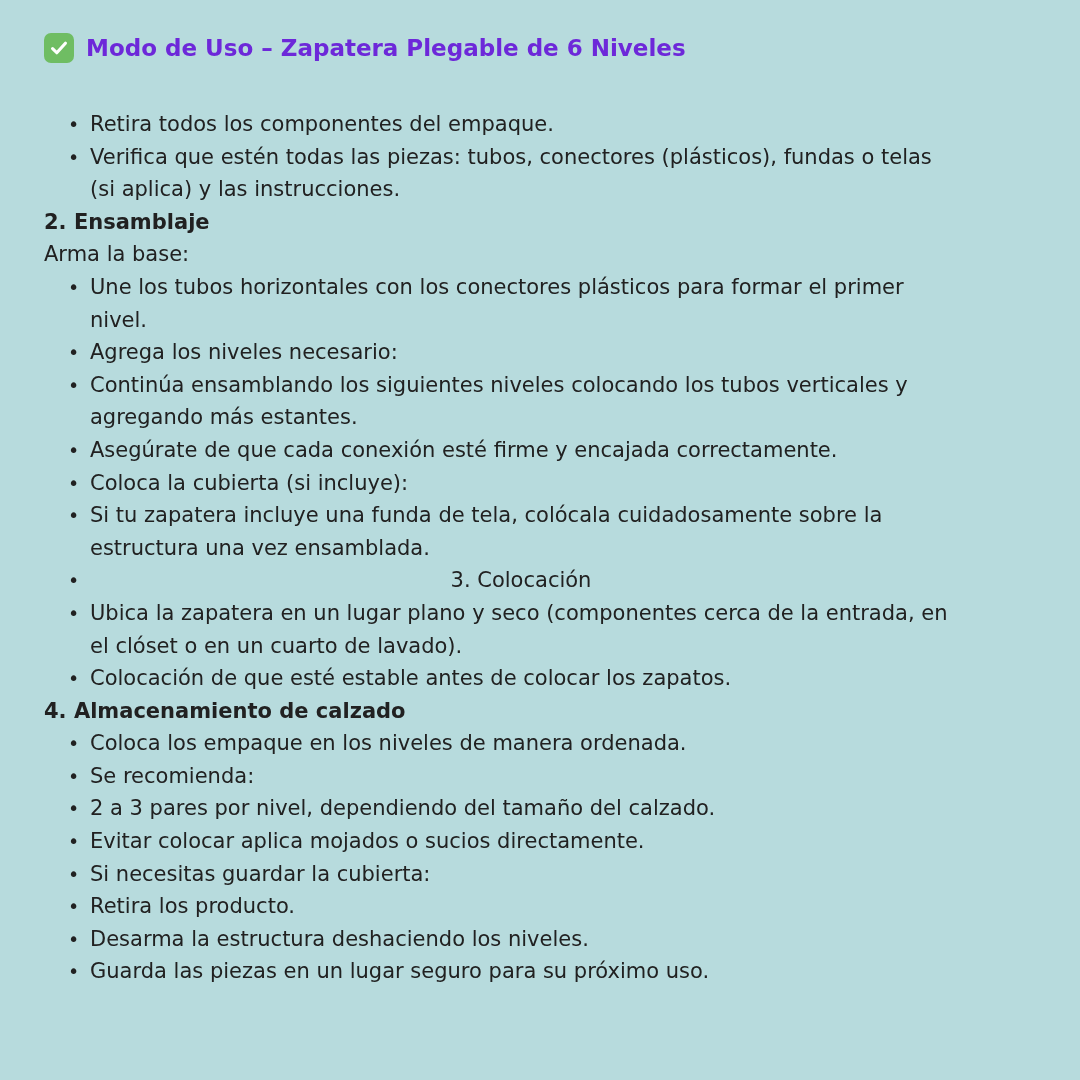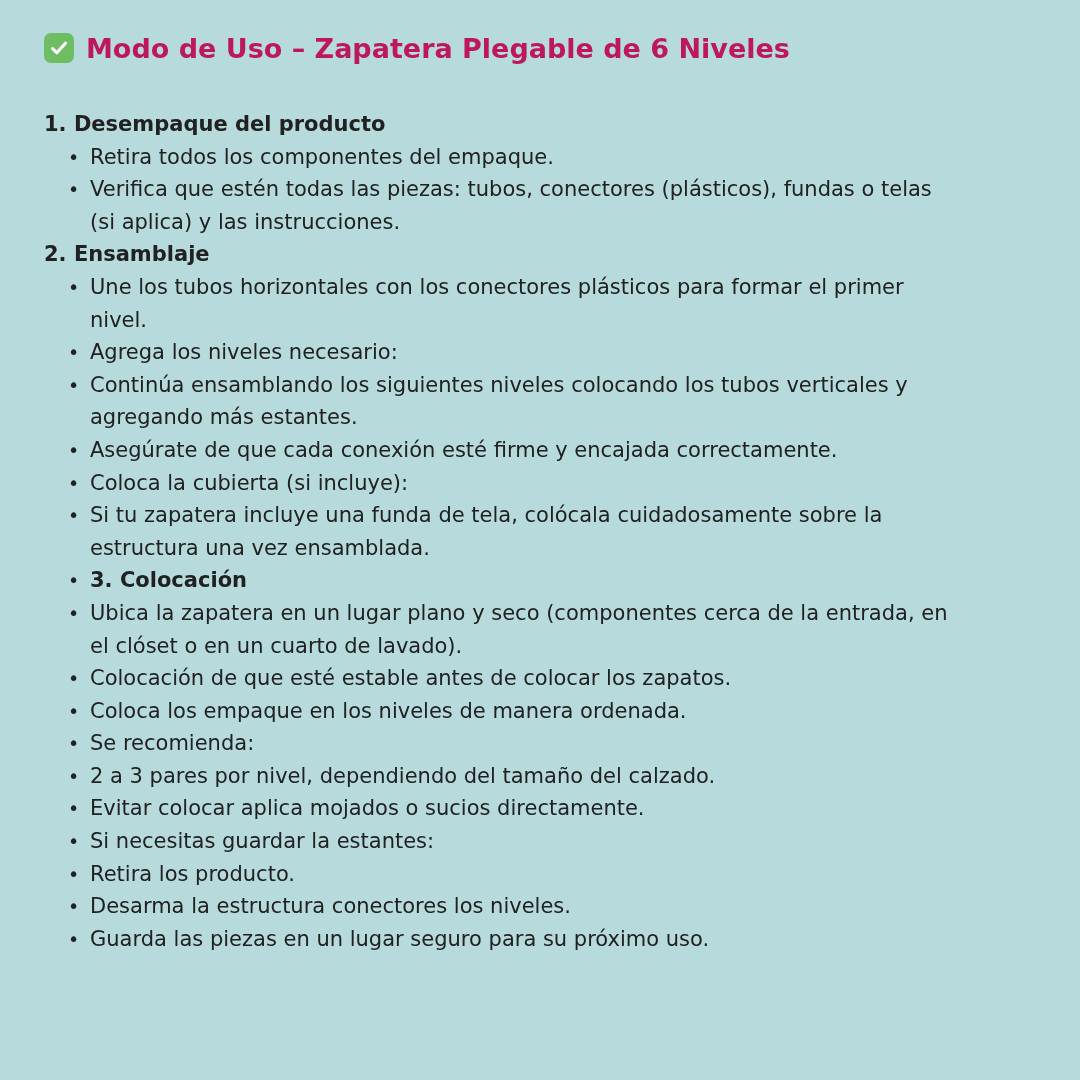--- a/index.html
+++ b/index.html
@@ -36,25 +36,25 @@
     align-items: center;
     justify-content: center;
     flex: 0 0 auto;
   }
   .check-icon svg {
     width: 22px;
     height: 22px;
     display: block;
   }
   .page-title {
-    font-size: 27px;
+    font-size: 23px;
     font-weight: bold;
     letter-spacing: 0px;
     white-space: nowrap;
-    color: #be185d;
+    color: #6d28d9;
   }
   .content {
     margin-top: 42px;
     width: 908px;
     font-size: 21px;
     line-height: 32.6px;
   }
   .sec-heading {
     font-weight: bold;
   }
@@ -67,50 +67,51 @@
   }
   .bullet-row .dot {
     flex: 0 0 22px;
     width: 22px;
     font-size: 19px;
   }
   .bullet-row .btext {
     flex: 1 1 auto;
   }
   .bullet-row.bold .btext {
-    font-weight: bold;
+    font-weight: normal;
+    text-align: center;
   }
 </style>
 </head>
 <body>
 
 <div class="page">
   <div class="title-row">
     <span class="check-icon">
       <svg viewBox="0 0 24 24" aria-hidden="true">
         <path d="M5 12.6 L9.6 17.2 L19 6.8" fill="none" stroke="#ffffff" stroke-width="3.4" stroke-linecap="round" stroke-linejoin="round"></path>
       </svg>
     </span>
     <span class="page-title">Modo de Uso – Zapatera Plegable de 6 Niveles</span>
   </div>
 
   <main class="content">
       <section>
-        <div class="sec-heading">1. Desempaque del producto</div>
         <div class="bullet-row">
           <span class="dot">•</span>
           <span class="btext">Retira todos los componentes del empaque.</span>
         </div>
         <div class="bullet-row">
           <span class="dot">•</span>
           <span class="btext">Verifica que estén todas las piezas: tubos, conectores (plásticos), fundas o telas (si aplica) y las instrucciones.</span>
         </div>
       </section>
       <section>
         <div class="sec-heading">2. Ensamblaje</div>
+        <div class="plain-line">Arma la base:</div>
         <div class="bullet-row">
           <span class="dot">•</span>
           <span class="btext">Une los tubos horizontales con los conectores plásticos para formar el primer nivel.</span>
         </div>
         <div class="bullet-row">
           <span class="dot">•</span>
           <span class="btext">Agrega los niveles necesario:</span>
         </div>
         <div class="bullet-row">
           <span class="dot">•</span>
@@ -135,49 +136,50 @@
         <div class="bullet-row">
           <span class="dot">•</span>
           <span class="btext">Ubica la zapatera en un lugar plano y seco (componentes cerca de la entrada, en el clóset o en un cuarto de lavado).</span>
         </div>
         <div class="bullet-row">
           <span class="dot">•</span>
           <span class="btext">Colocación de que esté estable antes de colocar los zapatos.</span>
         </div>
       </section>
       <section>
+        <div class="sec-heading">4. Almacenamiento de calzado</div>
         <div class="bullet-row">
           <span class="dot">•</span>
           <span class="btext">Coloca los empaque en los niveles de manera ordenada.</span>
         </div>
         <div class="bullet-row">
           <span class="dot">•</span>
           <span class="btext">Se recomienda:</span>
         </div>
         <div class="bullet-row">
           <span class="dot">•</span>
           <span class="btext">2 a 3 pares por nivel, dependiendo del tamaño del calzado.</span>
         </div>
         <div class="bullet-row">
           <span class="dot">•</span>
           <span class="btext">Evitar colocar aplica mojados o sucios directamente.</span>
         </div>
       </section>
       <section>
         <div class="bullet-row">
           <span class="dot">•</span>
-          <span class="btext">Si necesitas guardar la estantes:</span>
+          <span class="btext">Si necesitas guardar la cubierta:</span>
         </div>
         <div class="bullet-row">
           <span class="dot">•</span>
           <span class="btext">Retira los producto.</span>
         </div>
         <div class="bullet-row">
           <span class="dot">•</span>
-          <span class="btext">Desarma la estructura conectores los niveles.</span>
+          <span class="btext">Desarma la estructura deshaciendo los niveles.</span>
         </div>
         <div class="bullet-row">
           <span class="dot">•</span>
           <span class="btext">Guarda las piezas en un lugar seguro para su próximo uso.</span>
         </div>
       </section>
     </main>
 </div>
 
 </body></html>

